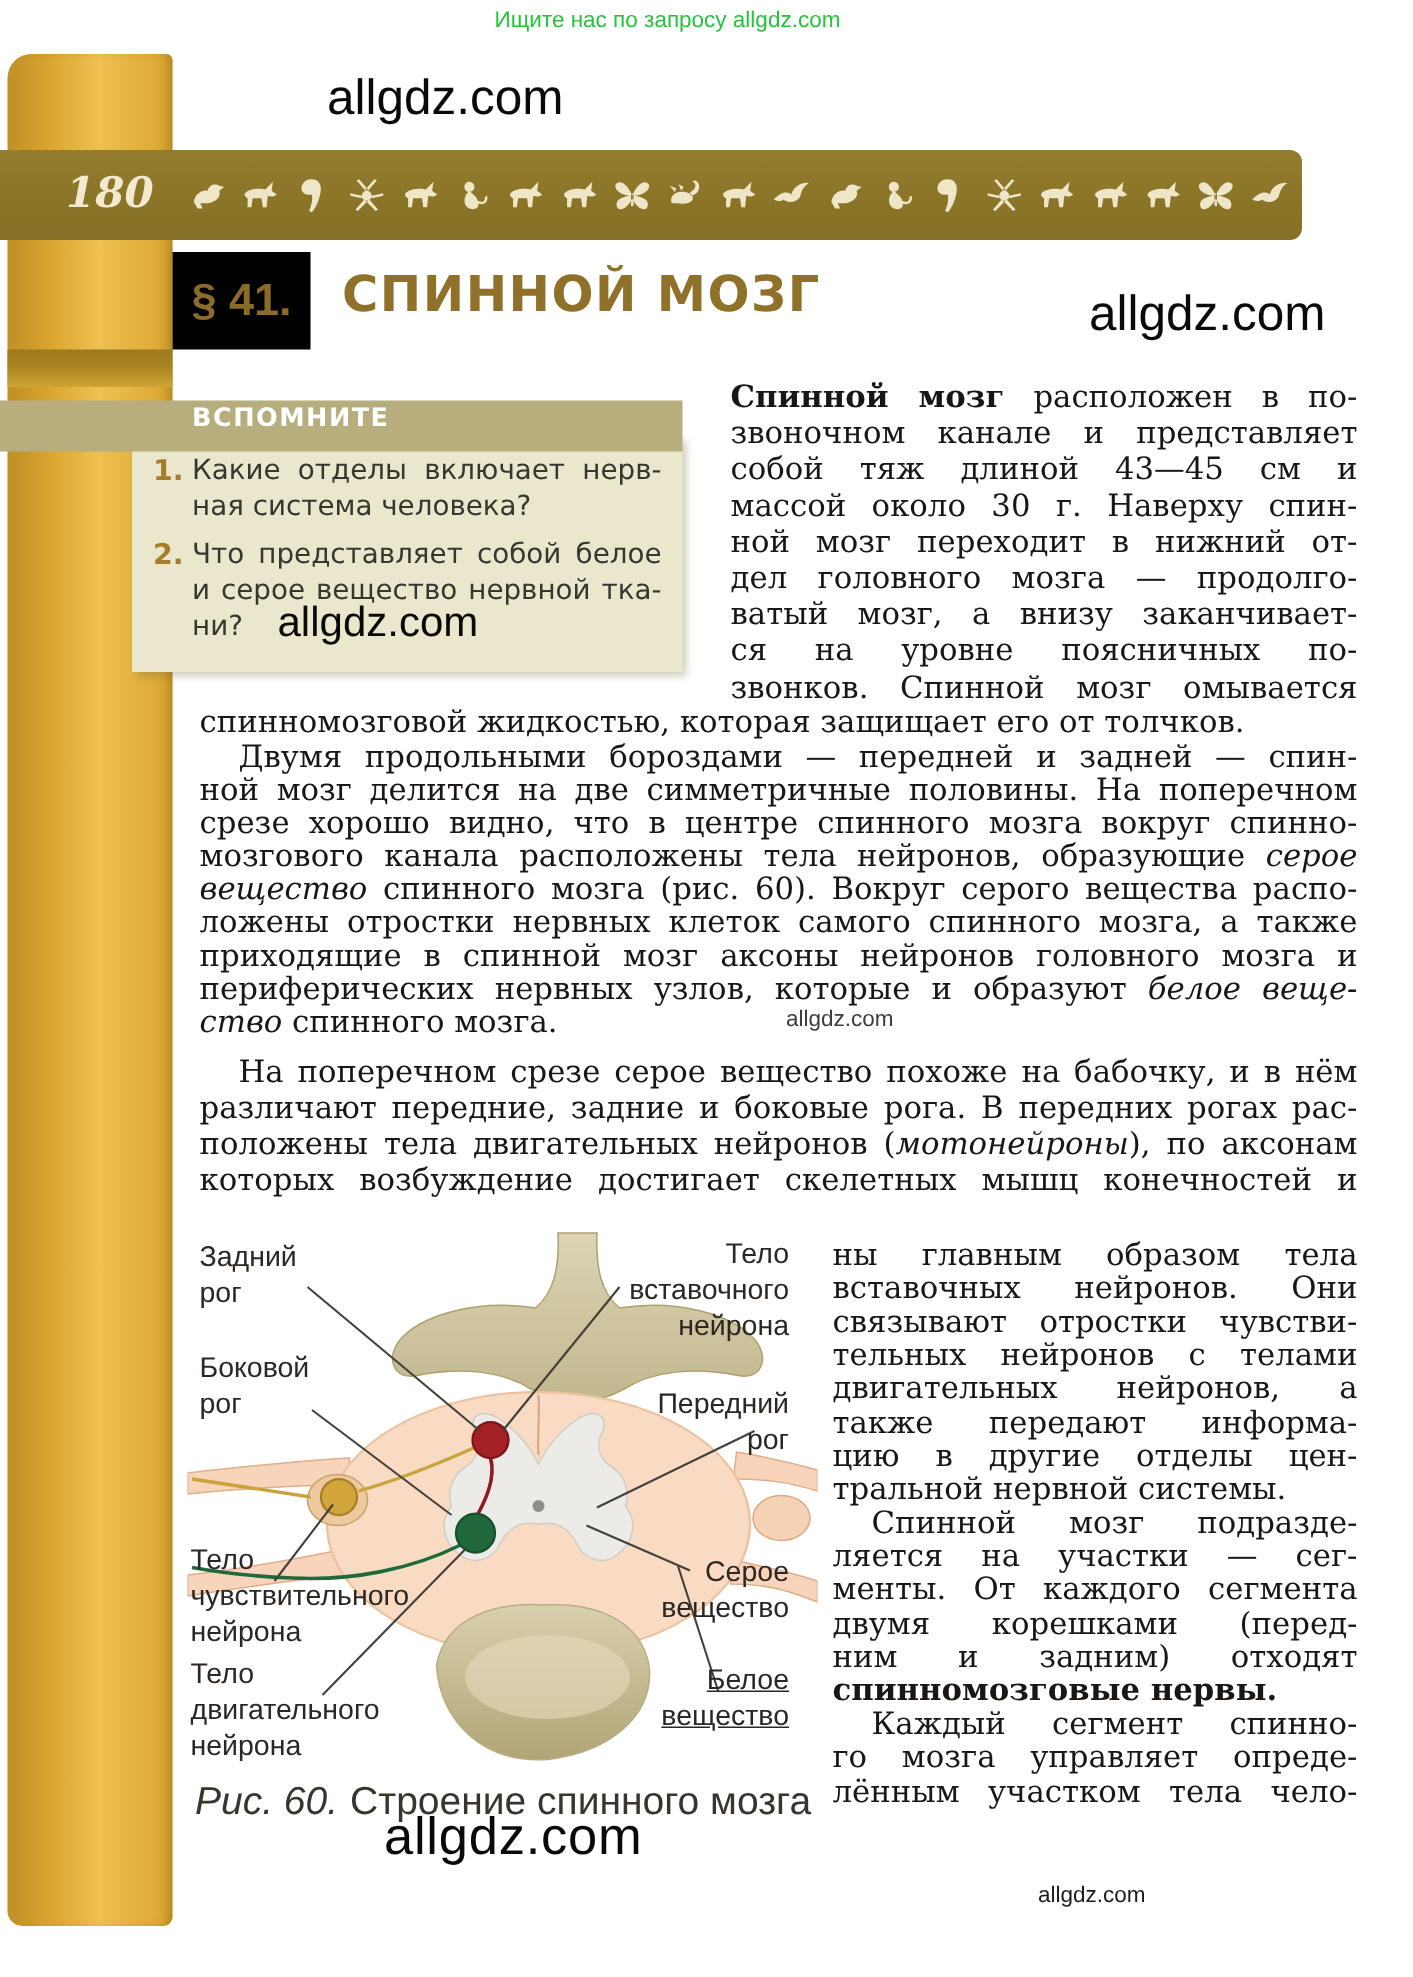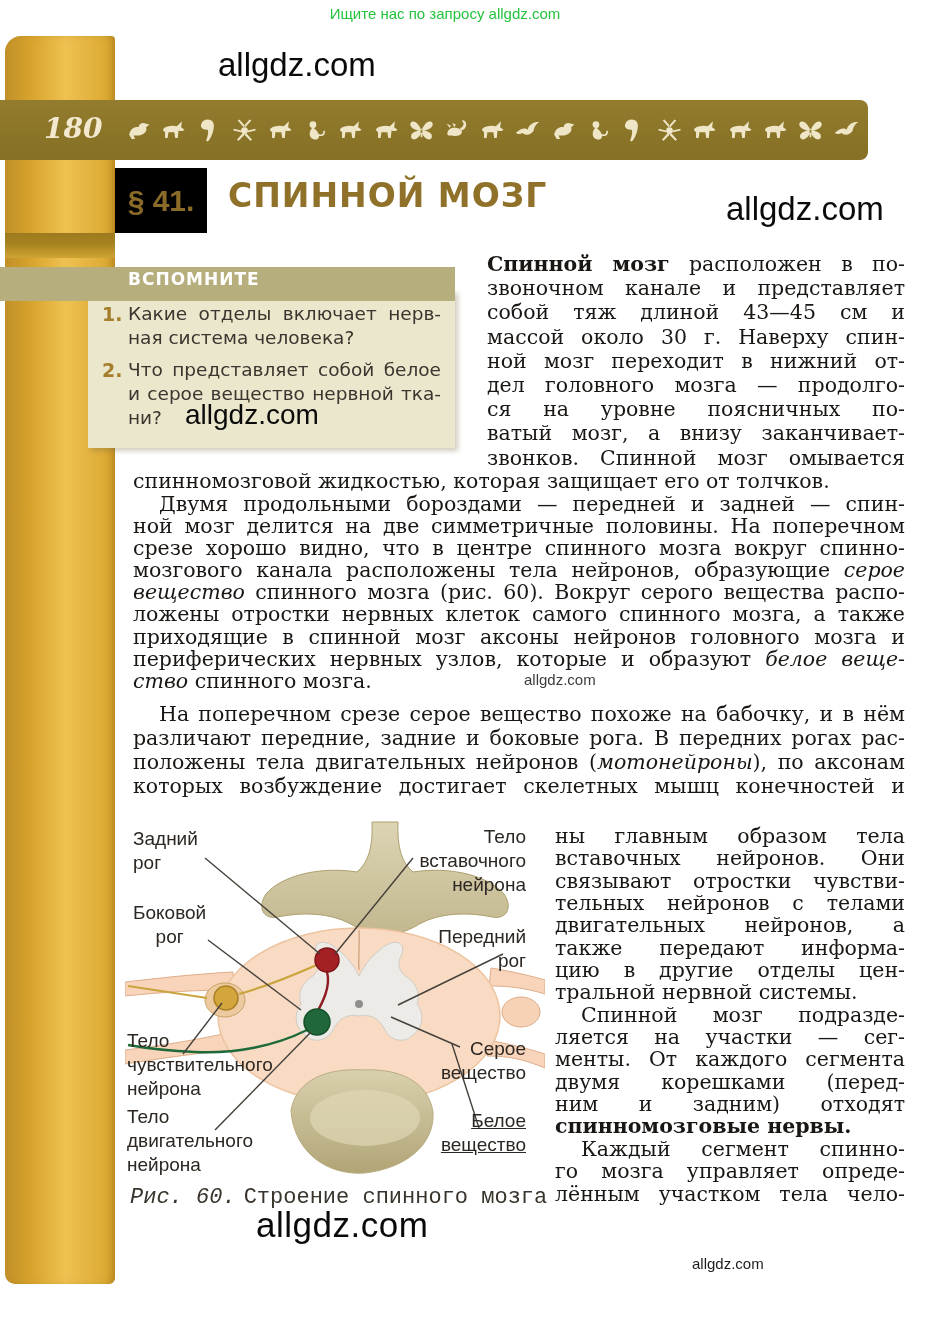--- a/index.html
+++ b/index.html
@@ -60,22 +60,22 @@
   .just .ln{text-align:justify;text-align-last:justify;}
   .just .ln.end{text-align-last:left;}
   .ln.in{text-indent:26px;}
   .sg-b{font-weight:bold;}
   .sg-i{font-style:italic;}
   
   .fig-svg{position:absolute;left:125px;top:818px;z-index:2;}
   .lbl{position:absolute;z-index:4;font-family:"Liberation Sans",sans-serif;font-size:19px;
     line-height:24px;color:#2c2722;}
   .lbl-right{text-align:right;width:128px;}
-  .caption{position:absolute;left:130px;top:1185px;z-index:4;font-family:Liberation Mono, monospace;
-    font-size:22px;color:#39342c;}
+  .caption{position:absolute;left:130px;top:1185px;z-index:4;font-family:Liberation Sans, sans-serif;
+    font-size:26px;color:#39342c;}
   .cap-label{font-style:italic;margin-right:8px;}
   .hidden-defs{position:absolute;width:0;height:0;overflow:hidden;}
 </style>
 </head>
 <body>
 
 <div id="page">
 
   <svg class="hidden-defs" xmlns="http://www.w3.org/2000/svg">
     <defs>
@@ -204,22 +204,22 @@
   </div>
   <div class="wm wm-box">allgdz.com</div>
 
   <div class="txt col-intro just">
       <div class="ln"><span class="sg-b">Спинной мозг</span><span class="sg-r"> расположен в по-</span></div>
       <div class="ln"><span class="sg-r">звоночном канале и представляет</span></div>
       <div class="ln"><span class="sg-r">собой тяж длиной 43—45 см и</span></div>
       <div class="ln"><span class="sg-r">массой около 30 г. Наверху спин-</span></div>
       <div class="ln"><span class="sg-r">ной мозг переходит в нижний от-</span></div>
       <div class="ln"><span class="sg-r">дел головного мозга — продолго-</span></div>
+      <div class="ln"><span class="sg-r">ватый мозг, а внизу заканчивает-</span></div>
       <div class="ln"><span class="sg-r">ся на уровне поясничных по-</span></div>
-      <div class="ln"><span class="sg-r">ватый мозг, а внизу заканчивает-</span></div>
       <div class="ln"><span class="sg-r">звонков. Спинной мозг омывается</span></div>
     </div>
   <div class="txt row-b1 just">
       <div class="ln end"><span class="sg-r">спинномозговой жидкостью, которая защищает его от толчков.</span></div>
     </div>
   <div class="txt row-p2 just">
       <div class="ln in"><span class="sg-r">Двумя продольными бороздами — передней и задней — спин-</span></div>
       <div class="ln"><span class="sg-r">ной мозг делится на две симметричные половины. На поперечном</span></div>
       <div class="ln"><span class="sg-r">срезе хорошо видно, что в центре спинного мозга вокруг спинно-</span></div>
       <div class="ln"><span class="sg-r">мозгового канала расположены тела нейронов, образующие </span><span class="sg-i">серое</span></div>
@@ -308,21 +308,21 @@
       <line x1="378" y1="136" x2="273" y2="187"></line>
       <line x1="335" y1="229" x2="266" y2="199"></line>
       <line x1="354" y1="310" x2="327" y2="226"></line>
     </g>
   </svg>
 
   <div class="lbl" style="left:133px;top:827px;">
       <div class="ln"><span class="sg-r">Задний</span></div>
       <div class="ln"><span class="sg-r">рог</span></div>
     </div>
-  <div class="lbl" style="left:133px;top:901px;text-align:center;">
+  <div class="lbl" style="left:133px;top:901px;">
       <div class="ln"><span class="sg-r">Боковой</span></div>
       <div class="ln"><span class="sg-r">рог</span></div>
     </div>
   <div class="lbl" style="left:127px;top:1029px;">
       <div class="ln"><span class="sg-r">Тело</span></div>
       <div class="ln"><span class="sg-r">чувствительного</span></div>
       <div class="ln"><span class="sg-r">нейрона</span></div>
     </div>
   <div class="lbl" style="left:127px;top:1105px;">
       <div class="ln"><span class="sg-r">Тело</span></div>

